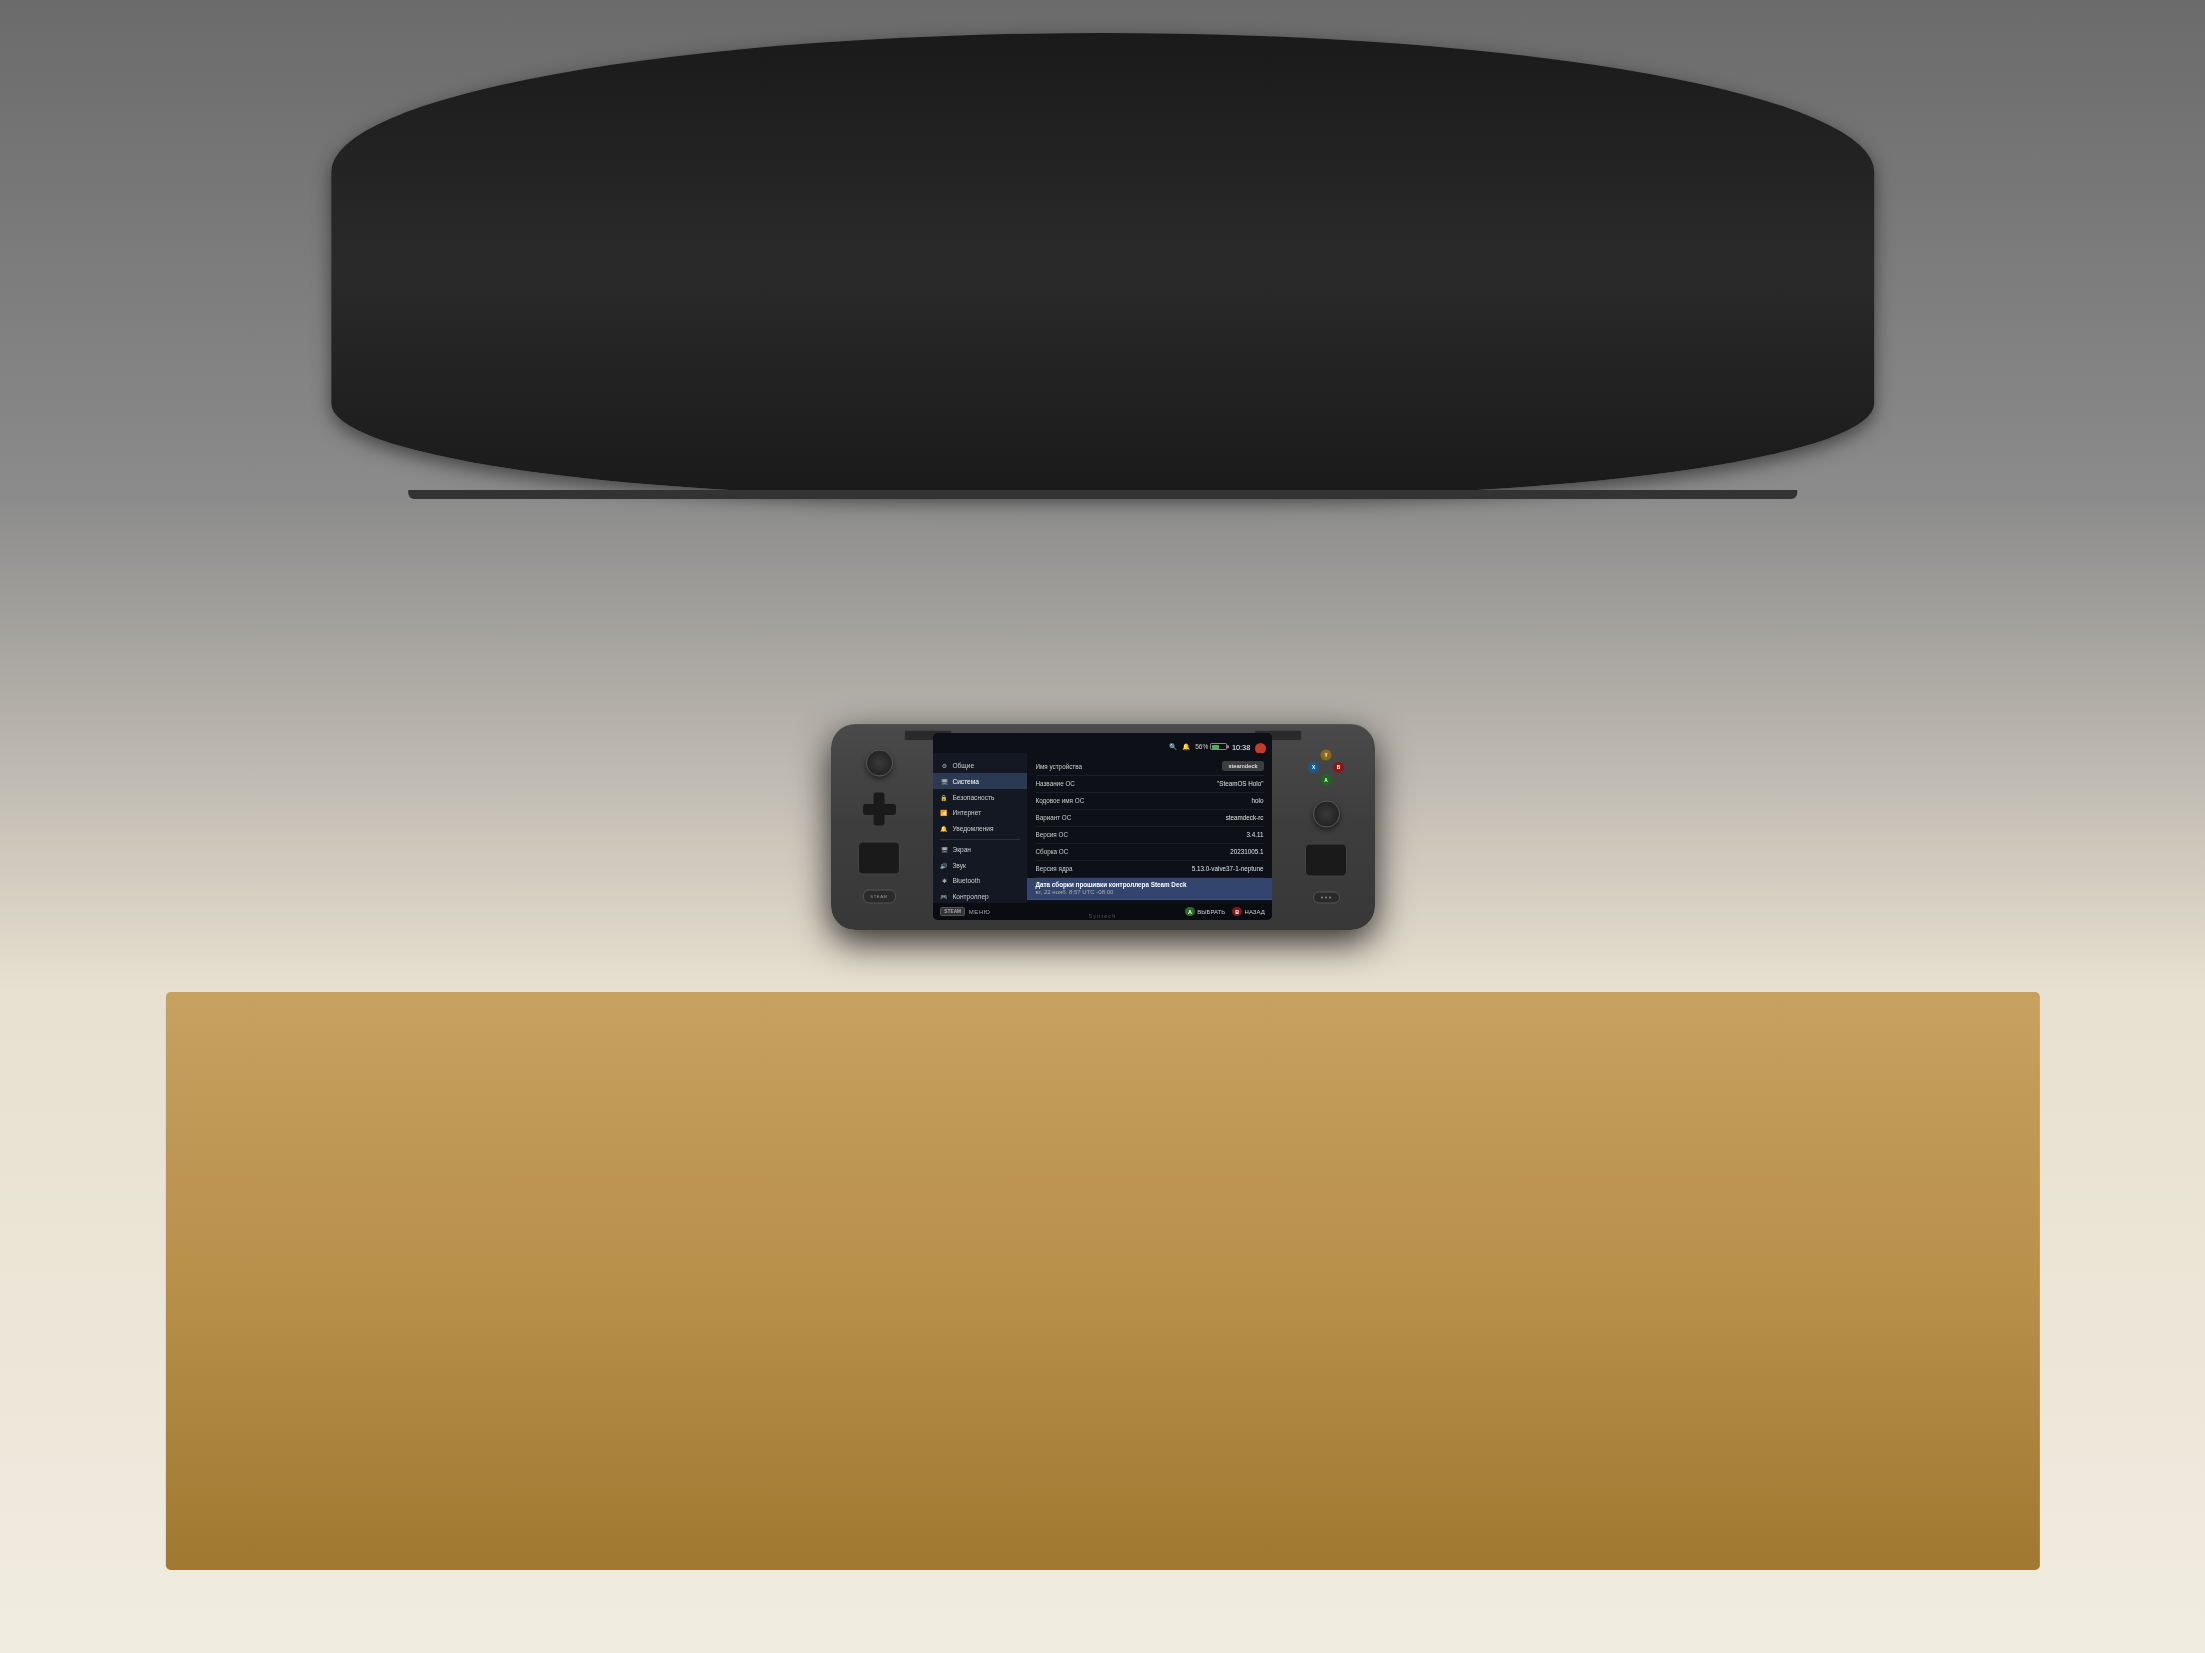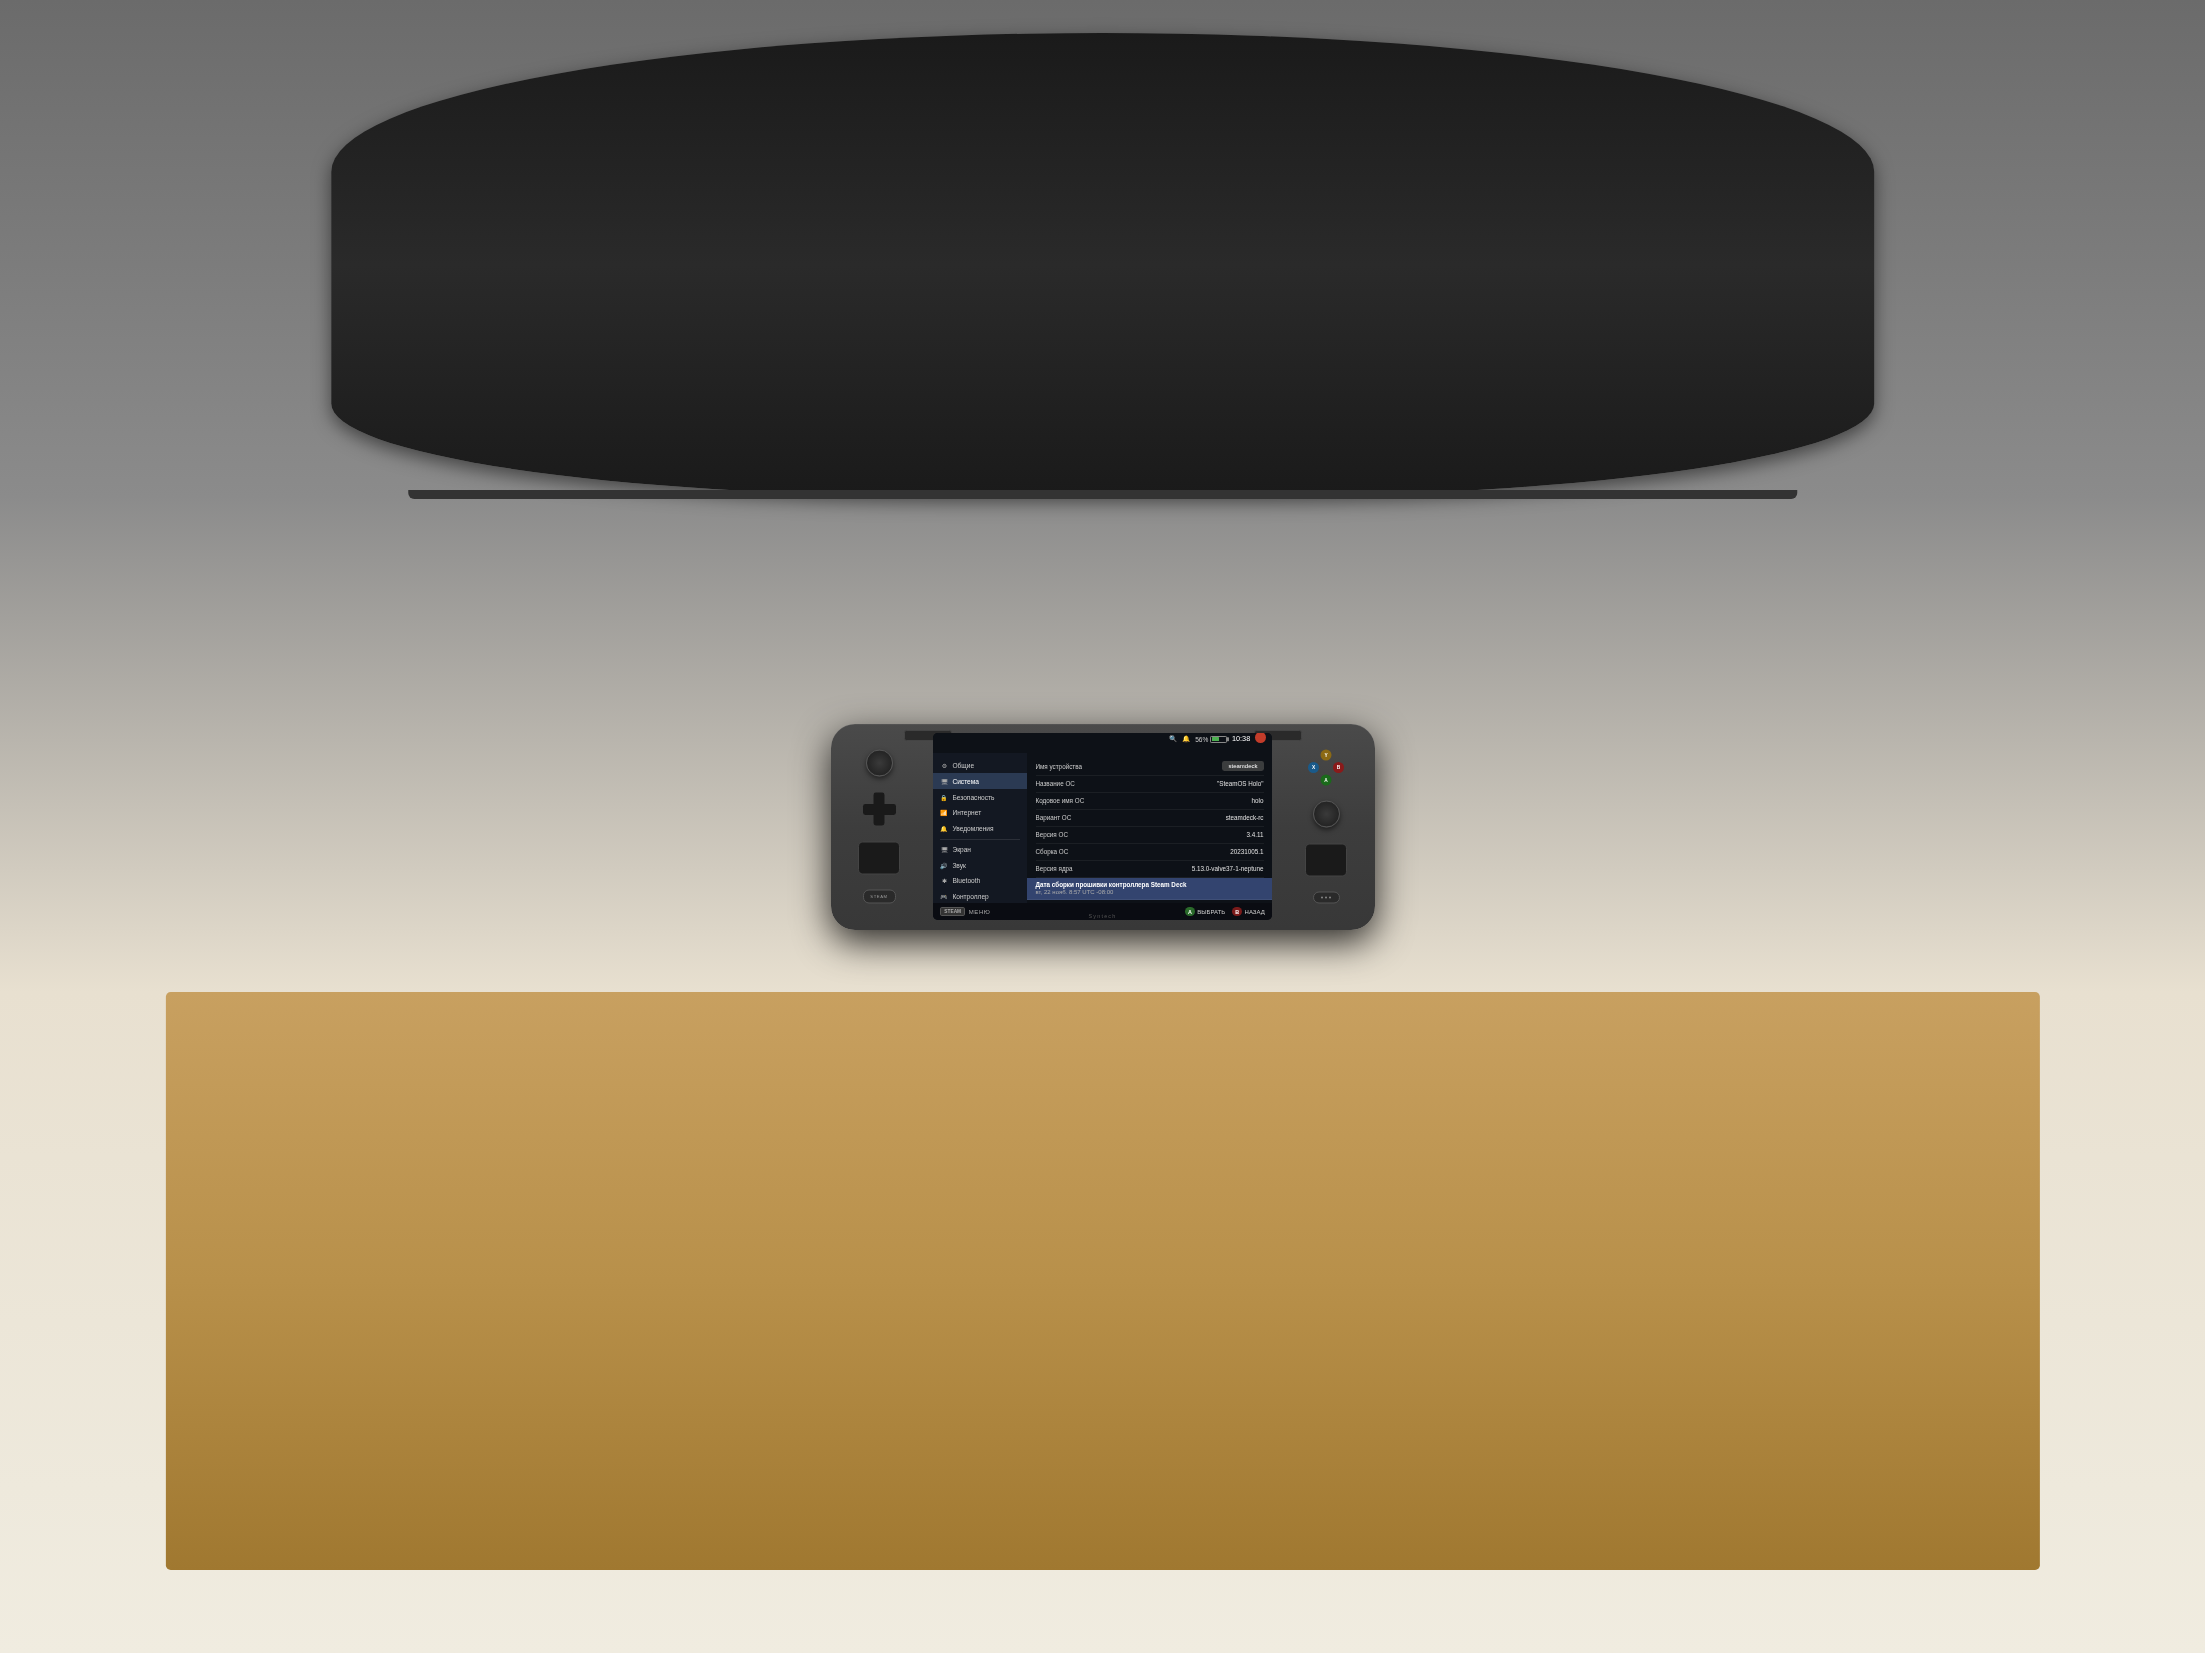--- a/index.html
+++ b/index.html
@@ -244,21 +244,21 @@
       background: #0d1117;
       display: flex;
       flex-direction: column;
     }
 
     
     .status-bar {
       height: 17px;
       background: #0d1117;
       display: flex;
-      align-items: flex-end;
+      align-items: flex-start;
       justify-content: flex-end;
       padding: 10px 6px;
       gap: 4.8px;
     }
 
     .status-icon {
       color: #ccc;
       font-size: 6.6px;
     }
 

